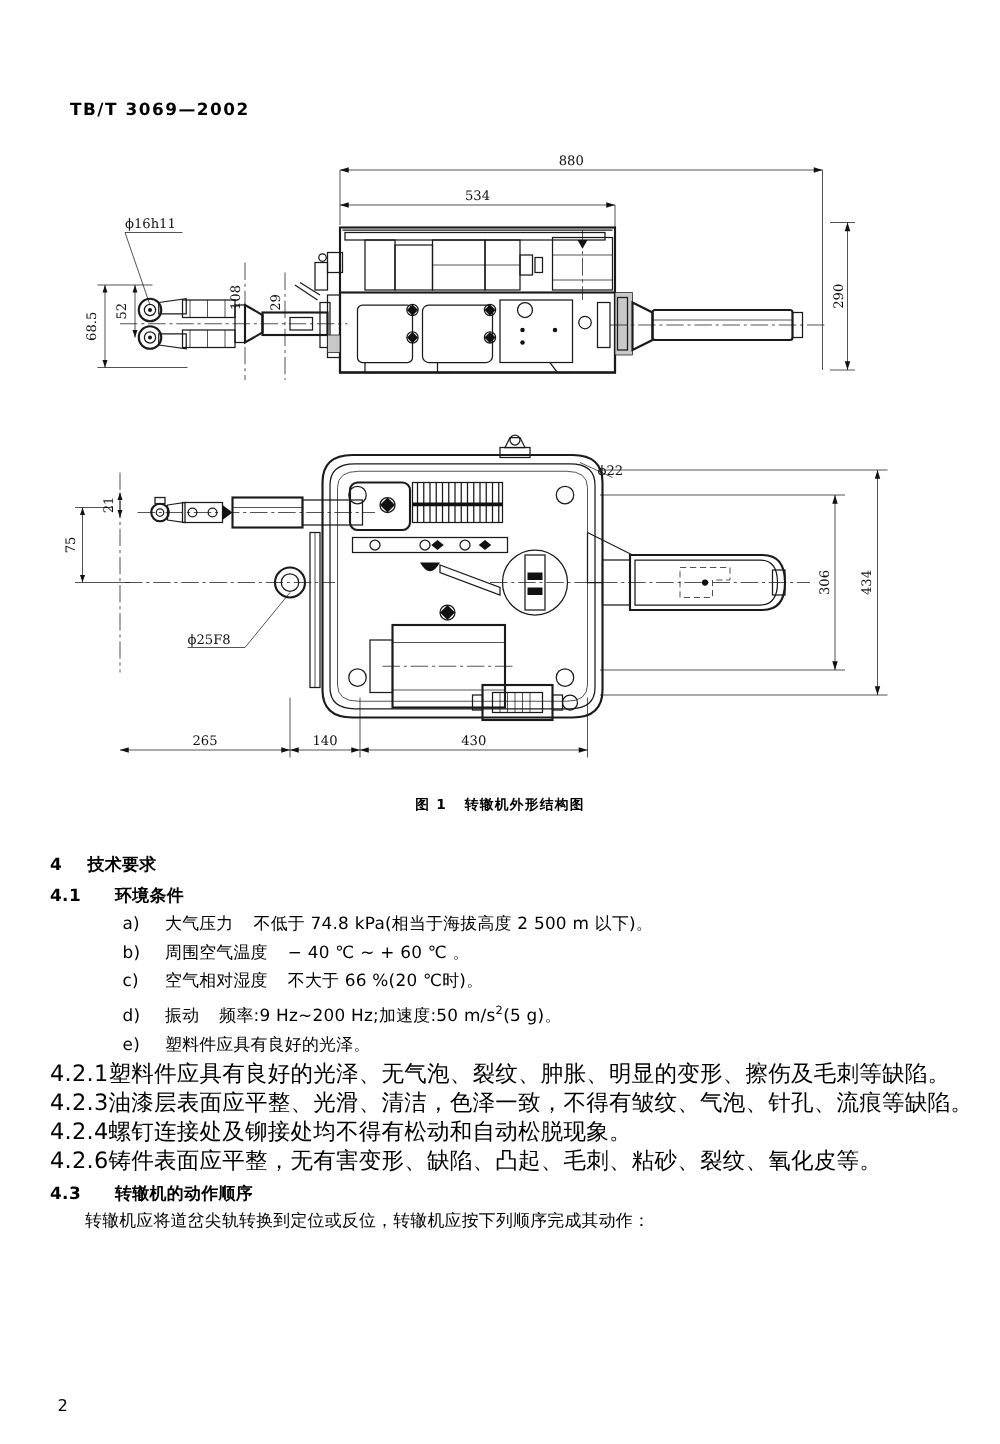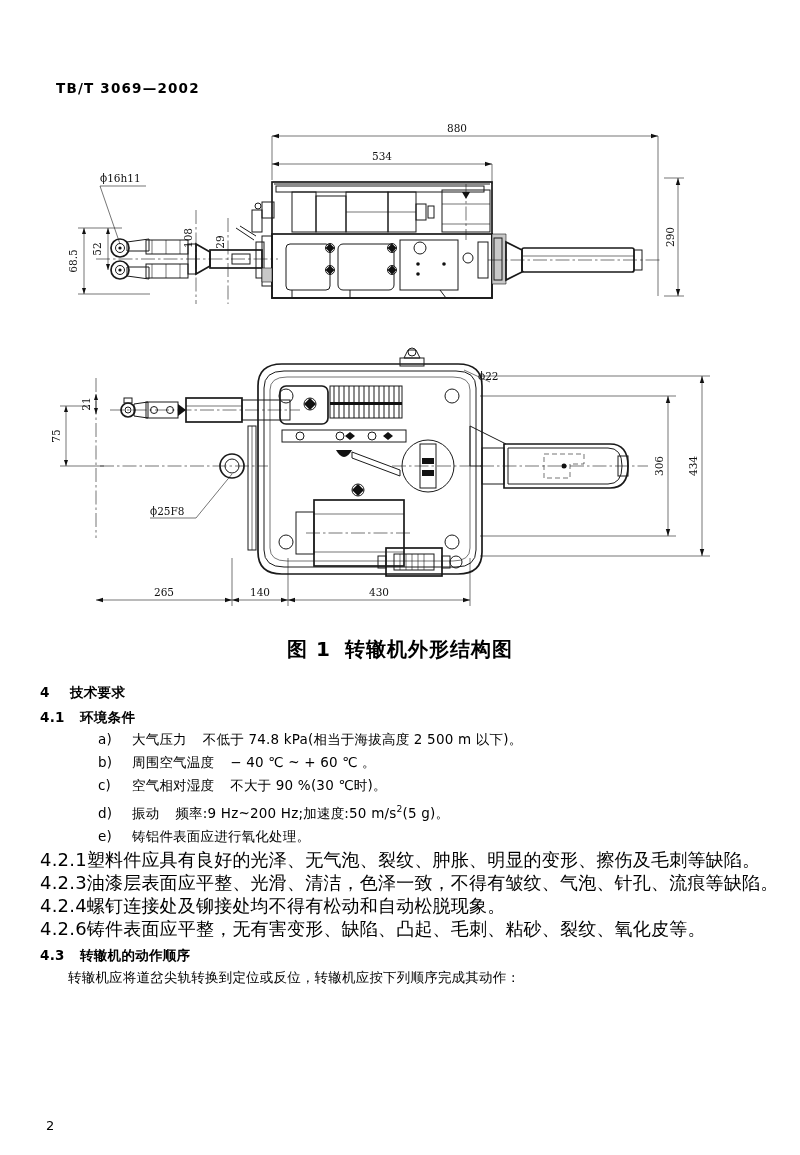--- a/index.html
+++ b/index.html
@@ -44,21 +44,21 @@
     text-align: right;
   }
   .figure-block svg { display: block; }
 
   .fig-caption {
     position: absolute;
     left: 0;
     top: 636px;
     width: 800px;
     text-align: center;
-    font-size: 20px;
+    font-size: 11px;
     font-weight: bold;
     letter-spacing: 1px;
   }
   .fig-caption .gap { display: inline-block; width: 14px; }
 
   
   .body-text {
     position: absolute;
     left: 12px;
     top: 676px;
@@ -77,21 +77,21 @@
 
   .h-sub {
     font-size: 13.5px;
     font-weight: bold;
     margin: 0 0 0 28px;
     line-height: 21px;
     padding-top: 5px;
     letter-spacing: 0.3px;
   }
   .h-sub .num { display: inline-block; min-width: 28px; }
-  .h-sub .ttl { margin-left: 12px; }
+  .h-sub .ttl { margin-left: 24px; }
 
   .para {
     font-size: 13.5px;
     margin: 0 0 0 56px;
     line-height: 22px;
     letter-spacing: 0.2px;
   }
 
   .clause {
     font-size: 18px;
@@ -531,33 +531,33 @@
       </li>
       <li class="alpha-item">
         <span class="mark">b)</span>
         <span class="body">
           <span class="lbl">周围空气温度</span><span>− 40 ℃ ~ + 60 ℃ 。</span>
         </span>
       </li>
       <li class="alpha-item">
         <span class="mark">c)</span>
         <span class="body">
-          <span class="lbl">空气相对湿度</span><span>不大于 90 %(30 ℃时)。</span>
+          <span class="lbl">空气相对湿度</span><span>不大于 66 %(20 ℃时)。</span>
         </span>
       </li>
       <li class="alpha-item">
         <span class="mark">d)</span>
         <span class="body">
           <span class="lbl">振动</span><span>频率:9 Hz~200 Hz;加速度:50 m/s</span><sup>2</sup><span>(5 g)。</span>
         </span>
       </li>
       <li class="alpha-item">
         <span class="mark">e)</span>
         <span class="body">
-          <span>铸铝件表面应进行氧化处理。</span>
+          <span>塑料件应具有良好的光泽。</span>
         </span>
       </li>
     </ul>
 
 
     <div class="clause">
       <span class="num">4.2.1</span>
       <span class="txt">塑料件应具有良好的光泽、无气泡、裂纹、肿胀、明显的变形、擦伤及毛刺等缺陷。</span>
     </div>
     <div class="clause">

